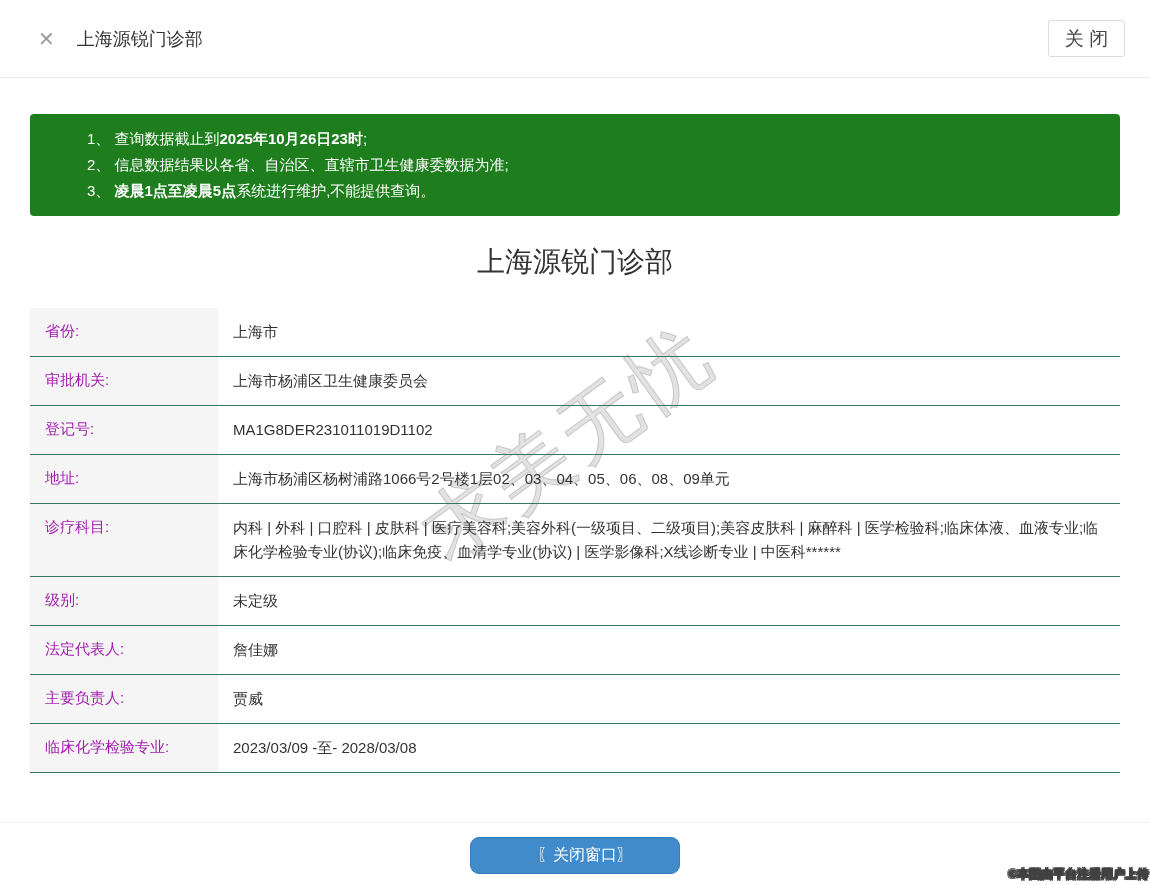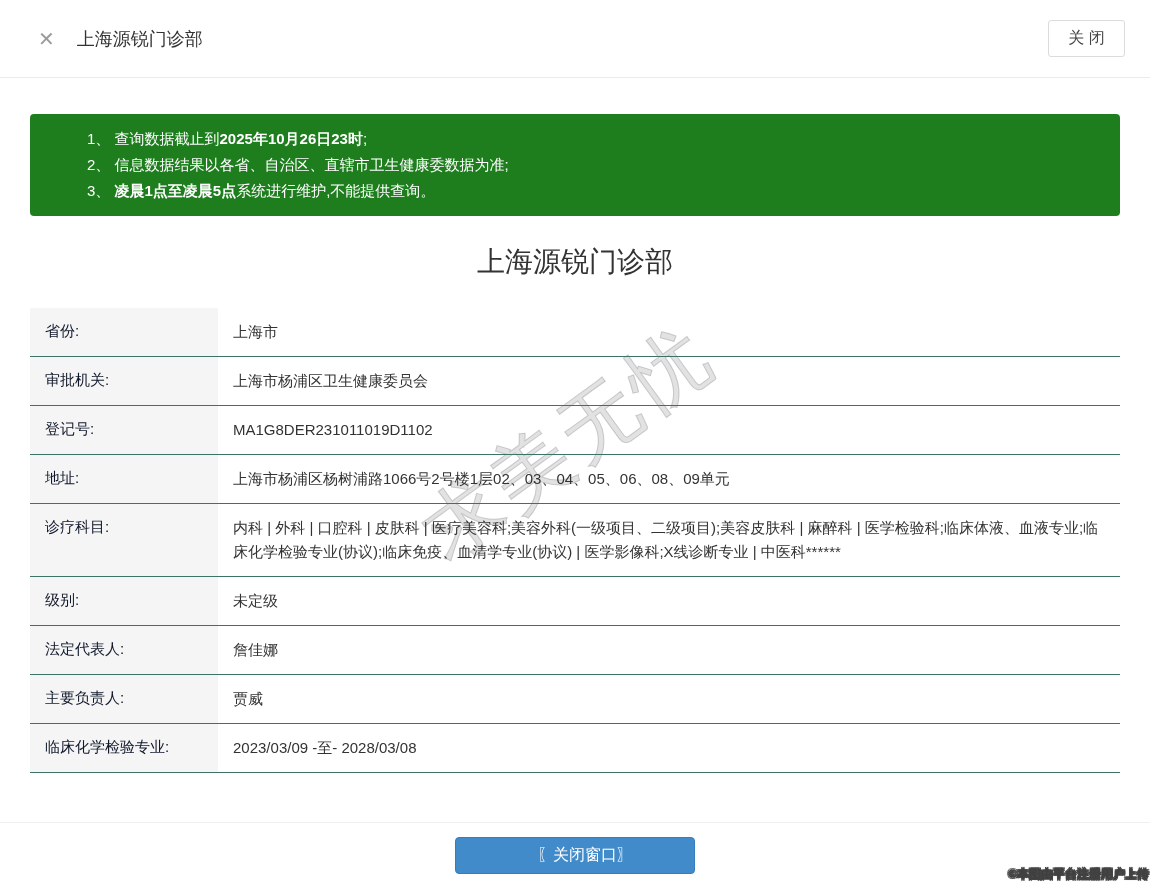--- a/index.html
+++ b/index.html
@@ -21,21 +21,21 @@
   }
   .close-x {
     font-size: 20px; color: #9b9b9b; line-height: 1;
     cursor: pointer; margin-right: 22px;
   }
   .topbar-title { font-size: 18px; color: #333; font-weight: 500; }
   .topbar-close-btn {
     margin-left: auto;
     background: #fff; border: 1px solid #dcdcdc; border-radius: 3px;
     width: 77px; height: 37px;
-    font-size: 16px; color: #444;
+    font-size: 19px; color: #444;
     display: flex; align-items: center; justify-content: center;
     cursor: pointer;
     font-family: "Liberation Sans", sans-serif;
   }
 
   .content { position: relative; z-index: 1; padding: 0 30px; margin-top: 36px; }
 
   
   .notice {
     margin-top: 27px;
@@ -57,42 +57,42 @@
   
   .info-table { width: 100%; }
   .info-row {
     display: flex; align-items: stretch;
     border-bottom: 1px solid #3b7465;
   }
   .info-label {
     width: 188px; flex: 0 0 188px;
     background: #f5f5f5;
     padding: 12px 15px;
-    font-size: 15px; line-height: 22px; color: #0f172a;
+    font-size: 15px; line-height: 22px; color: #a21caf;
   }
   .info-value {
     flex: 1;
     padding: 12px 15px;
     font-size: 15px; line-height: 24px; color: #333;
     background: transparent;
   }
 
   
   .footer {
     position: absolute; left: 0; right: 0; bottom: 0;
     height: 63px;
     border-top: 1px solid #f0f0f0;
     display: flex; align-items: flex-start; justify-content: center;
     padding-top: 14px;
     background: transparent; z-index: 2;
   }
   .close-window-btn {
-    background: #428bca; border: 1px solid #357ebd; border-radius: 4px;
+    background: #428bca; border: 1px solid #357ebd; border-radius: 9px;
     color: #fff; font-size: 16px;
-    width: 240px; height: 37px;
+    width: 210px; height: 37px;
     display: flex; align-items: center; justify-content: center;
     cursor: pointer;
     font-family: "Liberation Sans", sans-serif;
     padding-left: 20px;
   }
 
   
   .watermark {
     position: absolute;
     left: 358px; top: 403px;

